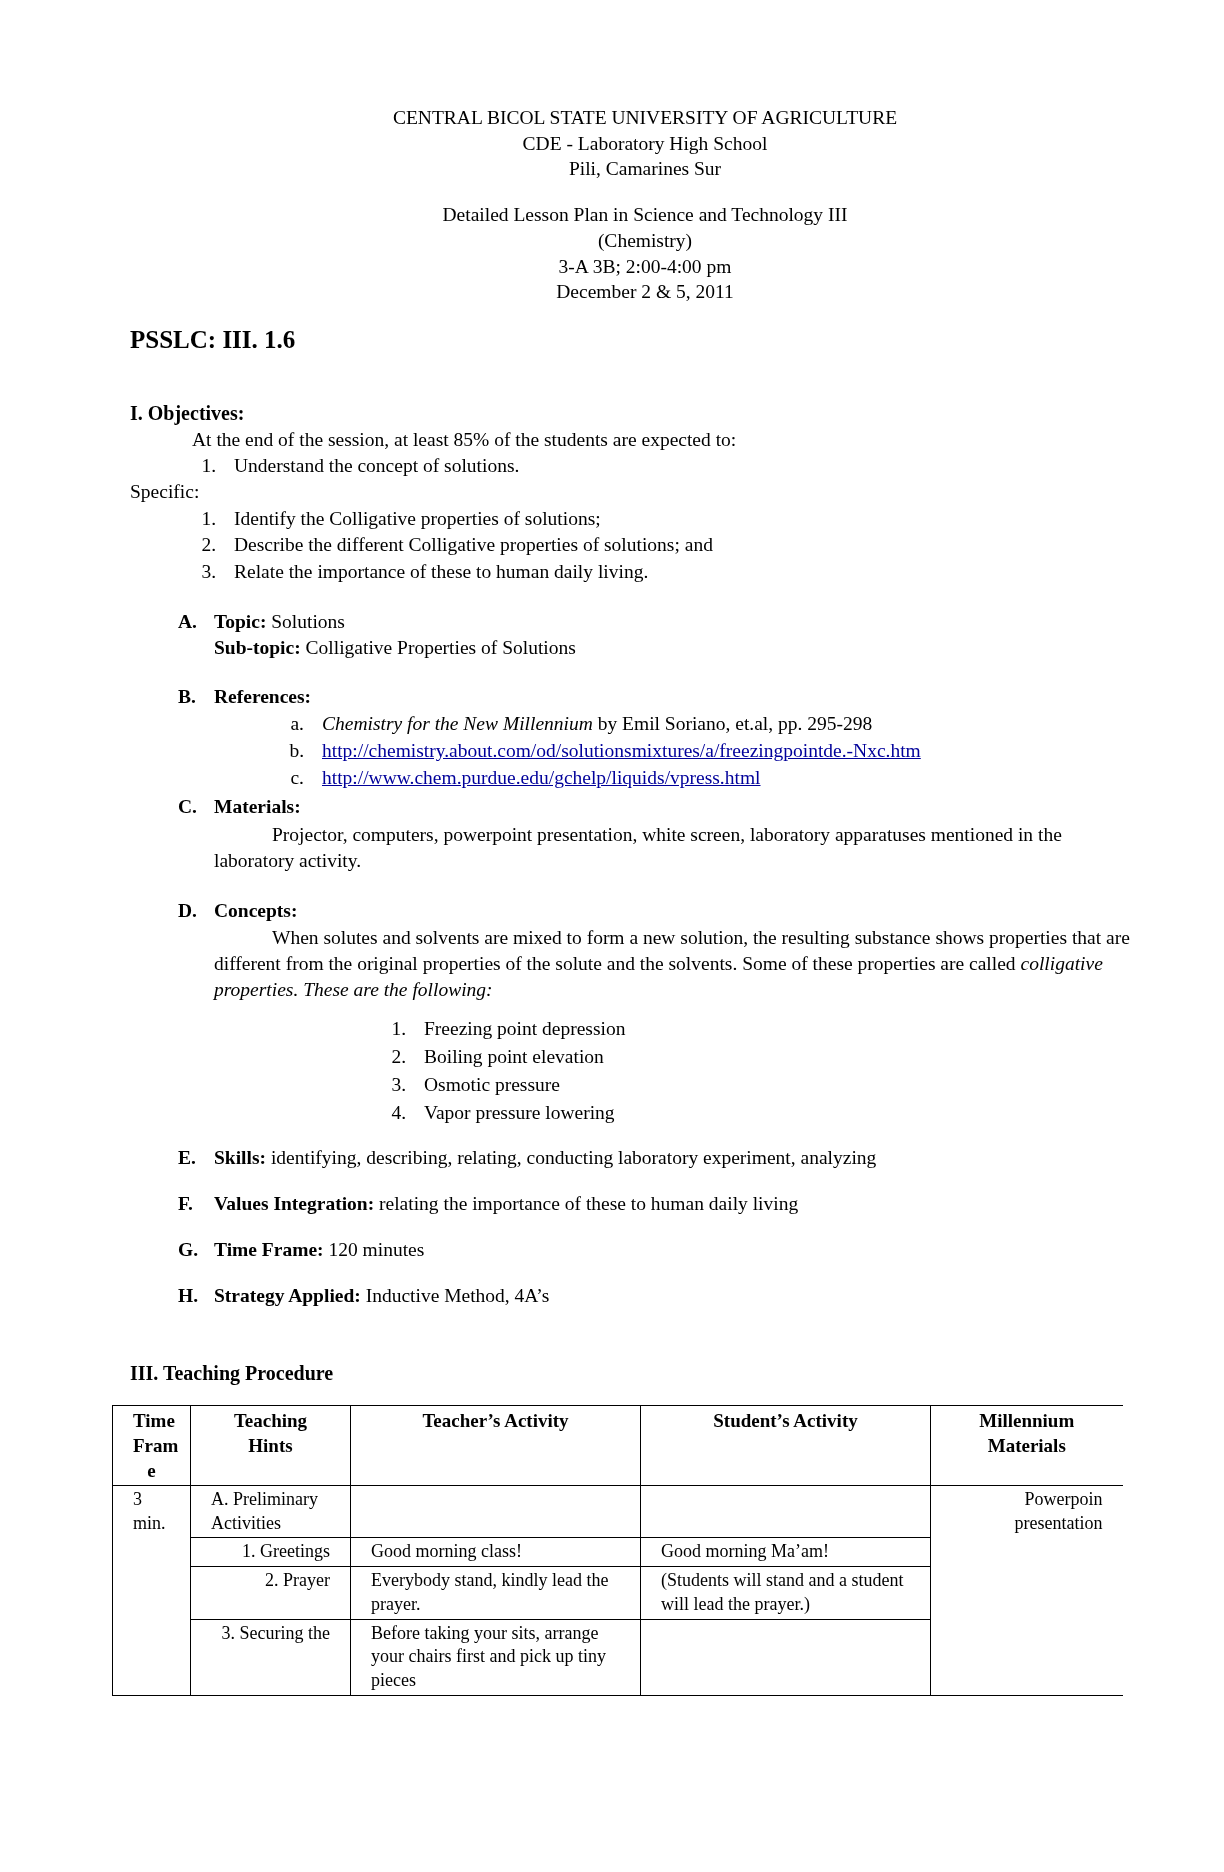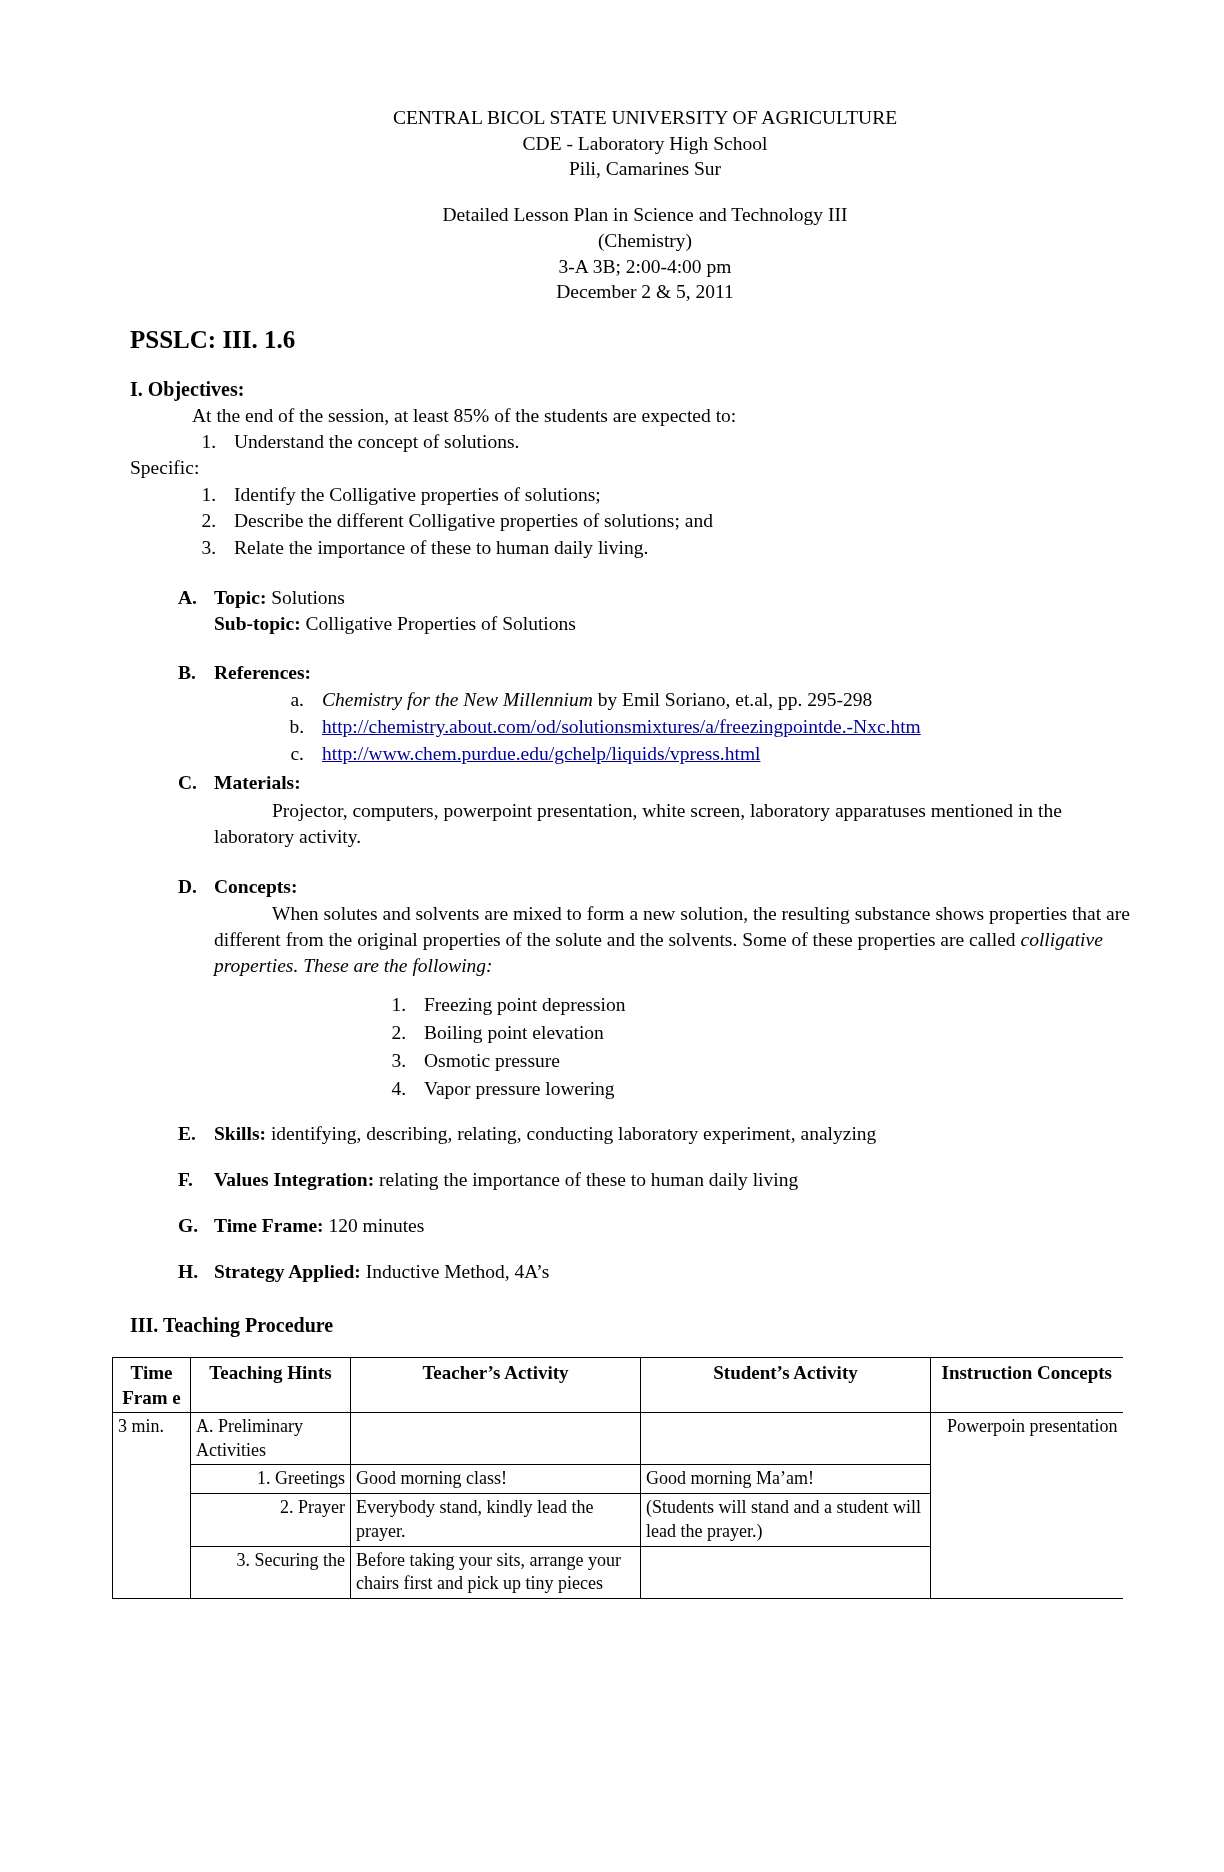--- a/index.html
+++ b/index.html
@@ -34,20 +34,21 @@
 
   .psslc {
     margin-top: 18px;
     font-weight: bold;
     font-size: 25px;
   }
 
   .sec-title {
     font-weight: bold;
     font-size: 20px;
+    margin-top: 24px;
   }
   .indent-obj { margin-left: 62px; }
 
   .row-lettered {
     display: flex;
     margin-left: 48px;
     margin-top: 4px;
   }
   .row-lettered .letter {
     width: 36px;
@@ -103,21 +104,21 @@
     border-collapse: collapse;
     margin-top: 18px;
     margin-left: -18px;
     width: 1010px;
     font-size: 18px;
     table-layout: fixed;
   }
   table.proc td, table.proc th {
     border: 1.5px solid #000;
     vertical-align: top;
-    padding: 2px 5px;
+    padding: 2px 20px;
     font-weight: normal;
   }
   table.proc th {
     text-align: center;
     font-weight: bold;
     font-size: 19px;
   }
   .col-time { width: 78px; }
   .col-hints { width: 160px; }
   .col-teacher { width: 290px; }
@@ -287,21 +288,21 @@
         <col class="col-teacher">
         <col class="col-student">
         <col class="col-materials">
       </colgroup>
       <thead>
         <tr>
           <th>Time Fram e</th>
           <th>Teaching Hints</th>
           <th>Teacher’s Activity</th>
           <th>Student’s Activity</th>
-          <th class="nb-right">Instruction Concepts</th>
+          <th class="nb-right">Millennium Materials</th>
         </tr>
       </thead>
       <tbody>
         <tr>
           <td rowspan="4">3 min.</td>
           <td>A. Preliminary Activities</td>
           <td></td>
           <td></td>
           <td rowspan="4" class="nb-right cell-right">Powerpoin presentation</td>
         </tr>

